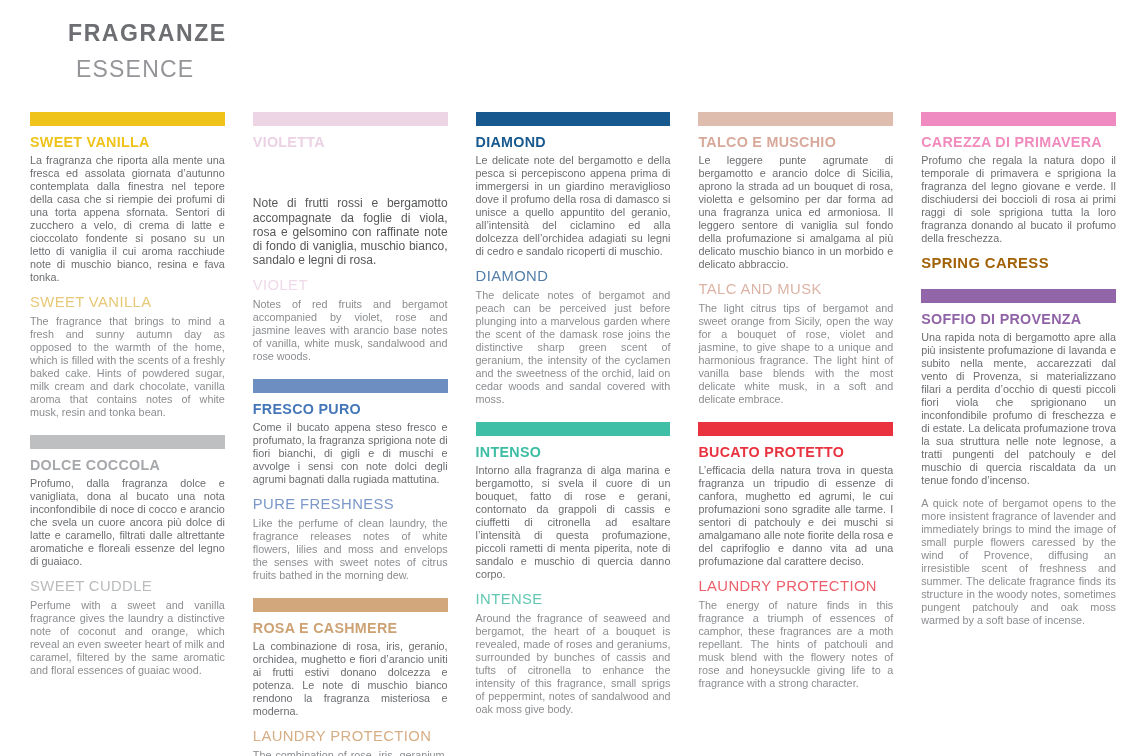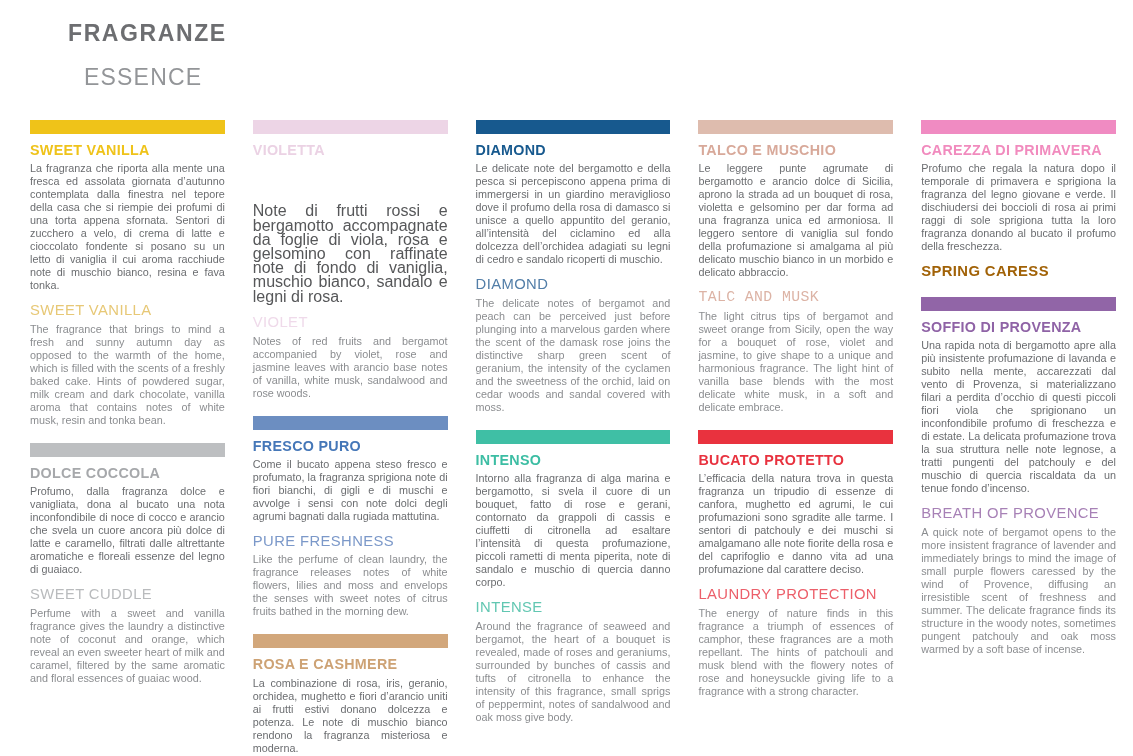--- a/index.html
+++ b/index.html
@@ -10,21 +10,21 @@
     font-family: "Liberation Sans", "DejaVu Sans", sans-serif;
     overflow: hidden;
   }
   .page { padding: 20px 17px 0 30px; }
   .header { padding-left: 38px; }
   .title {
     margin: 0; font-size: 23px; font-weight: bold;
     color: #6d6e71; letter-spacing: 1.6px; line-height: 1.2;
   }
   .subtitle {
-    margin: 16px; font-size: 23px; font-weight: normal;
+    margin: 8px; font-size: 23px; font-weight: normal;
     color: #939598; letter-spacing: 1.2px; line-height: 1.2;
   }
   .columns {
     display: grid;
     grid-template-columns: repeat(5, 1fr);
     column-gap: 28px;
     margin-top: 29px;
   }
   .frag { margin-top: 16px; }
   .frag:first-child { margin-top: 0; }
@@ -37,21 +37,21 @@
     margin: 0 0 3px 0; font-size: 14.8px; font-weight: normal;
     letter-spacing: 0.4px; line-height: 1.2; text-transform: uppercase;
   }
   p {
     margin: 0 0 10px 0;
     font-size: 10.8px; line-height: 13px;
     text-align: justify;
   }
   .p-it { color: #6b6d70; }
   .p-en { color: #8b8d90; margin-bottom: 0; }
-  .p-it.emph { font-size: 16px; line-height: 14.2px; color: #565759; margin-top: 45px; }
+  .p-it.emph { font-size: 12px; line-height: 14.2px; color: #565759; margin-top: 45px; }
 </style>
 </head>
 <body>
 
 <div class="page">
 
   <div class="header">
     <h1 class="title">FRAGRANZE</h1>
     <h2 class="subtitle">ESSENCE</h2>
   </div>
@@ -114,21 +114,21 @@
         <h4 class="h-en" style="color: rgb(98, 199, 178);">INTENSE</h4>
         <p class="p-en">Around the fragrance of seaweed and bergamot, the heart of a bouquet is revealed, made of roses and geraniums, surrounded by bunches of cassis and tufts of citronella to enhance the intensity of this fragrance, small sprigs of peppermint, notes of sandalwood and oak moss give body.</p>
       </section>
     </div>
 
     <div class="col">
       <section class="frag">
         <div class="bar" style="background-color: rgb(222, 188, 174);"></div>
         <h3 class="h-it" style="color: rgb(216, 169, 154);">TALCO E MUSCHIO</h3>
         <p class="p-it">Le leggere punte agrumate di bergamotto e arancio dolce di Sicilia, aprono la strada ad un bouquet di rosa, violetta e gelsomino per dar forma ad una fragranza unica ed armoniosa. Il leggero sentore di vaniglia sul fondo della profumazione si amalgama al più delicato muschio bianco in un morbido e delicato abbraccio.</p>
-        <h4 class="h-en" style="color: rgb(220, 179, 165); font-family: Liberation Mono, monospace;">TALC AND MUSK</h4>
+        <h4 class="h-en" style="color: rgb(220, 179, 165);">TALC AND MUSK</h4>
         <p class="p-en">The light citrus tips of bergamot and sweet orange from Sicily, open the way for a bouquet of rose, violet and jasmine, to give shape to a unique and harmonious fragrance. The light hint of vanilla base blends with the most delicate white musk, in a soft and delicate embrace.</p>
       </section>
       <section class="frag">
         <div class="bar" style="background-color: rgb(233, 50, 62);"></div>
         <h3 class="h-it" style="color: rgb(232, 50, 63);">BUCATO PROTETTO</h3>
         <p class="p-it">L’efficacia della natura trova in questa fragranza un tripudio di essenze di canfora, mughetto ed agrumi, le cui profumazioni sono sgradite alle tarme. I sentori di patchouly e dei muschi si amalgamano alle note fiorite della rosa e del caprifoglio e danno vita ad una profumazione dal carattere deciso.</p>
         <h4 class="h-en" style="color: rgb(236, 95, 106);">LAUNDRY PROTECTION</h4>
         <p class="p-en">The energy of nature finds in this fragrance a triumph of essences of camphor, these fragrances are a moth repellant. The hints of patchouli and musk blend with the flowery notes of rose and honeysuckle giving life to a fragrance with a strong character.</p>
       </section>
     </div>
@@ -137,19 +137,18 @@
       <section class="frag">
         <div class="bar" style="background-color: rgb(240, 139, 194);"></div>
         <h3 class="h-it" style="color: rgb(241, 139, 190);">CAREZZA DI PRIMAVERA</h3>
         <p class="p-it">Profumo che regala la natura dopo il temporale di primavera e sprigiona la fragranza del legno giovane e verde. Il dischiudersi dei boccioli di rosa ai primi raggi di sole sprigiona tutta la loro fragranza donando al bucato il profumo della freschezza.</p>
         <h4 class="h-en" style="color: #a16207; font-weight: bold;">SPRING CARESS</h4>
       </section>
       <section class="frag">
         <div class="bar" style="background-color: rgb(145, 101, 167);"></div>
         <h3 class="h-it" style="color: rgb(143, 99, 166);">SOFFIO DI PROVENZA</h3>
         <p class="p-it">Una rapida nota di bergamotto apre alla più insistente profumazione di lavanda e subito nella mente, accarezzati dal vento di Provenza, si materializzano filari a perdita d’occhio di questi piccoli fiori viola che sprigionano un inconfondibile profumo di freschezza e di estate. La delicata profumazione trova la sua struttura nelle note legnose, a tratti pungenti del patchouly e del muschio di quercia riscaldata da un tenue fondo d’incenso.</p>
-        <h4 class="h-en" style="color: rgb(167, 129, 182);">BREATH OF PROVENCE</h4>
         <p class="p-en">A quick note of bergamot opens to the more insistent fragrance of lavender and immediately brings to mind the image of small purple flowers caressed by the wind of Provence, diffusing an irresistible scent of freshness and summer. The delicate fragrance finds its structure in the woody notes, sometimes pungent patchouly and oak moss warmed by a soft base of incense.</p>
       </section>
     </div>
 
   </div>
 </div>
 
 </body></html>

